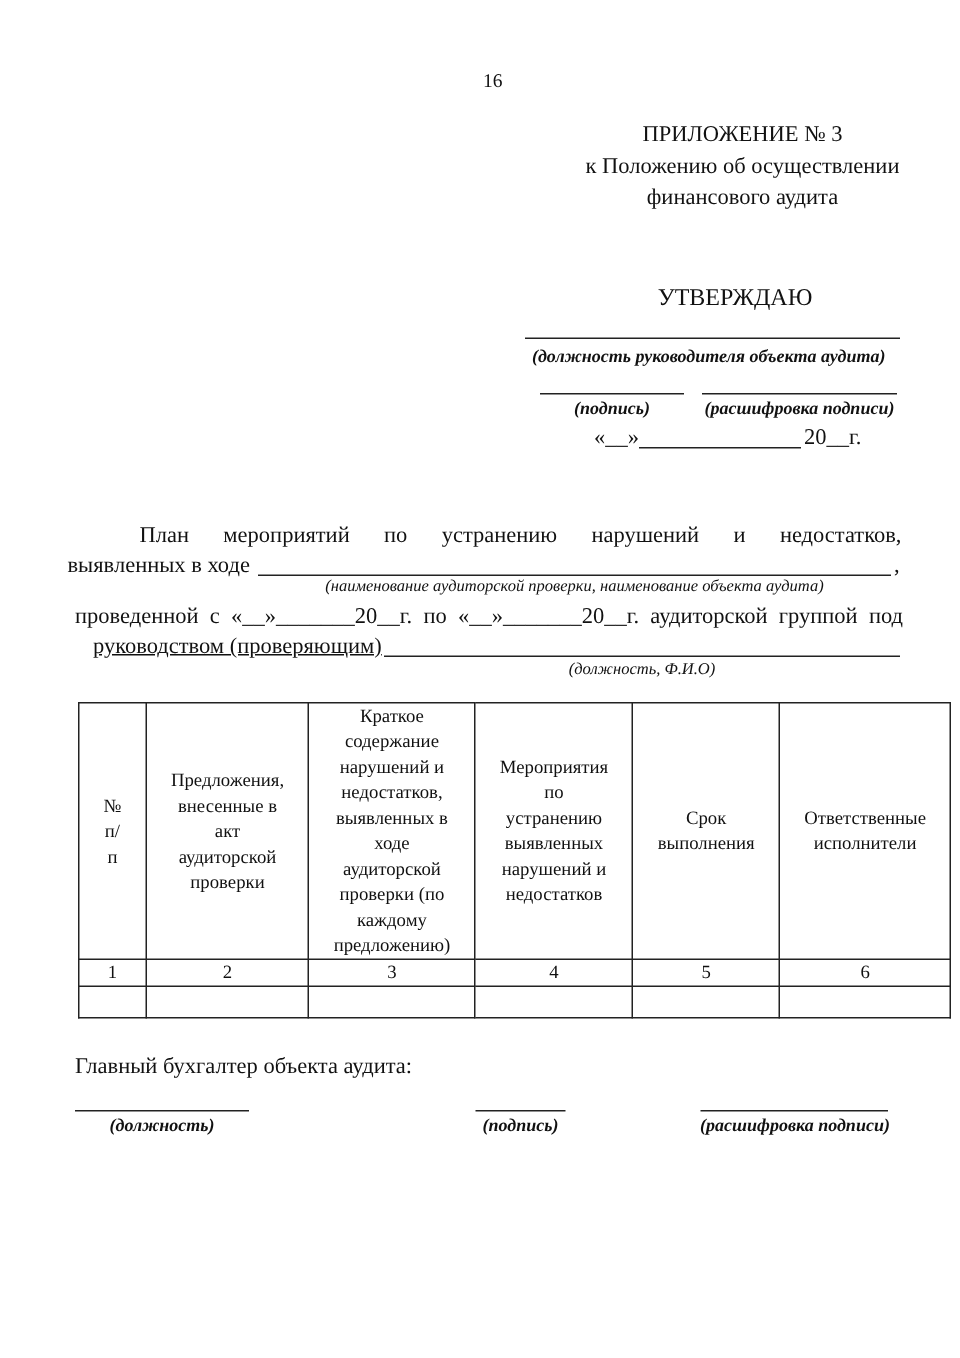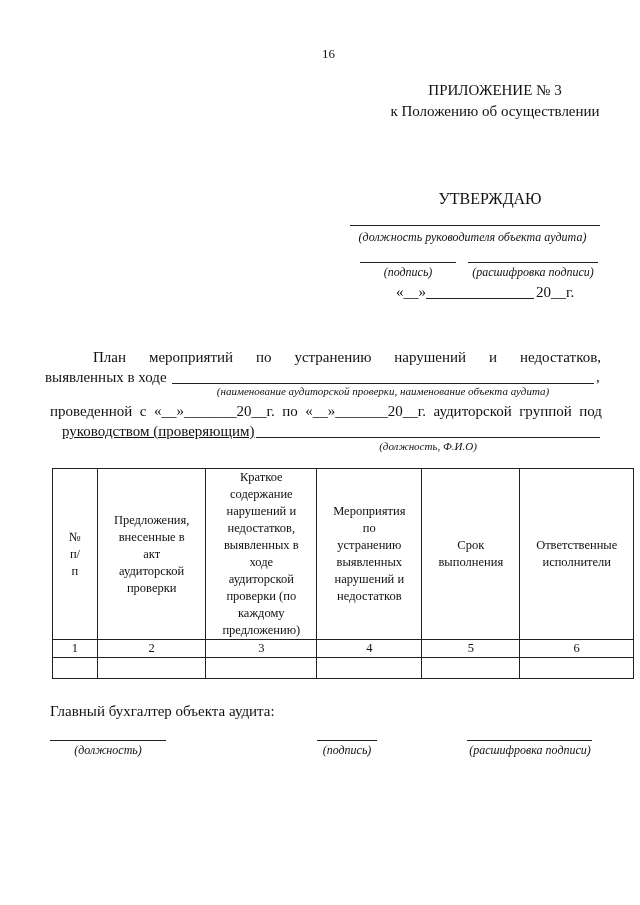--- a/index.html
+++ b/index.html
@@ -1,36 +1,37 @@
 <!DOCTYPE html>
 <html><head>
 <meta charset="utf-8">
 <style>
   html, body { margin:0; padding:0; background:#fff; }
   body { width:640px; height:905px; position:relative; overflow:hidden;
          font-family:"Liberation Serif", serif; color:#111; }
   .abs { position:absolute; }
   .t { font-size:15px; line-height:18px; white-space:nowrap; }
-  .it { font-style:italic; font-size:12px; white-space:nowrap; }
+  .it { font-style:italic; font-size:12px; white-space:nowrap;font-weight:bold; }
   .itsm { font-style:italic; font-size:11px; white-space:nowrap; }
   .center { text-align:center; }
   .line { position:absolute; border-bottom:1px solid #222; height:0; }
   table.plan { position:absolute; left:52px; top:468px; width:550px;
                border-collapse:collapse; font-size:12.5px; line-height:17px; }
   table.plan td { border:1px solid #222; text-align:center; vertical-align:middle; padding:0 16px; }
   .just { display:flex; justify-content:space-between; }
 </style>
 </head>
 <body>
 
 <div class="abs t" style="left:322px;top:45px;font-size:13px;">16</div>
 
 <div class="abs center" style="left:360px;top:80px;width:270px;">
   <div class="t" style="line-height:21px;">ПРИЛОЖЕНИЕ № 3</div>
   <div class="t" style="line-height:21px;">к Положению об осуществлении</div>
+  <div class="t" style="line-height:21px;">финансового аудита</div>
 </div>
 
 <div class="abs t center" style="left:400px;top:190px;width:180px;font-size:16px;">УТВЕРЖДАЮ</div>
 
 <div class="line" style="left:350px;top:225px;width:250px;"></div>
 <div class="abs it center" style="left:340px;top:230px;width:265px;">(должность руководителя объекта аудита)</div>
 
 <div class="line" style="left:360px;top:262px;width:96px;"></div>
 <div class="line" style="left:468px;top:262px;width:130px;"></div>
 <div class="abs it center" style="left:360px;top:265px;width:96px;">(подпись)</div>

